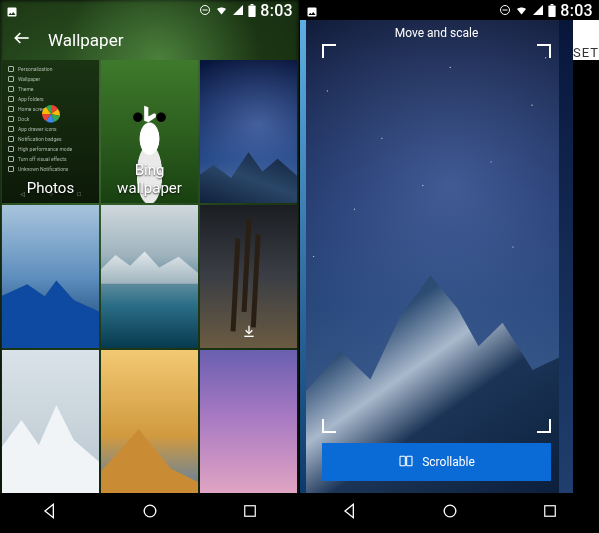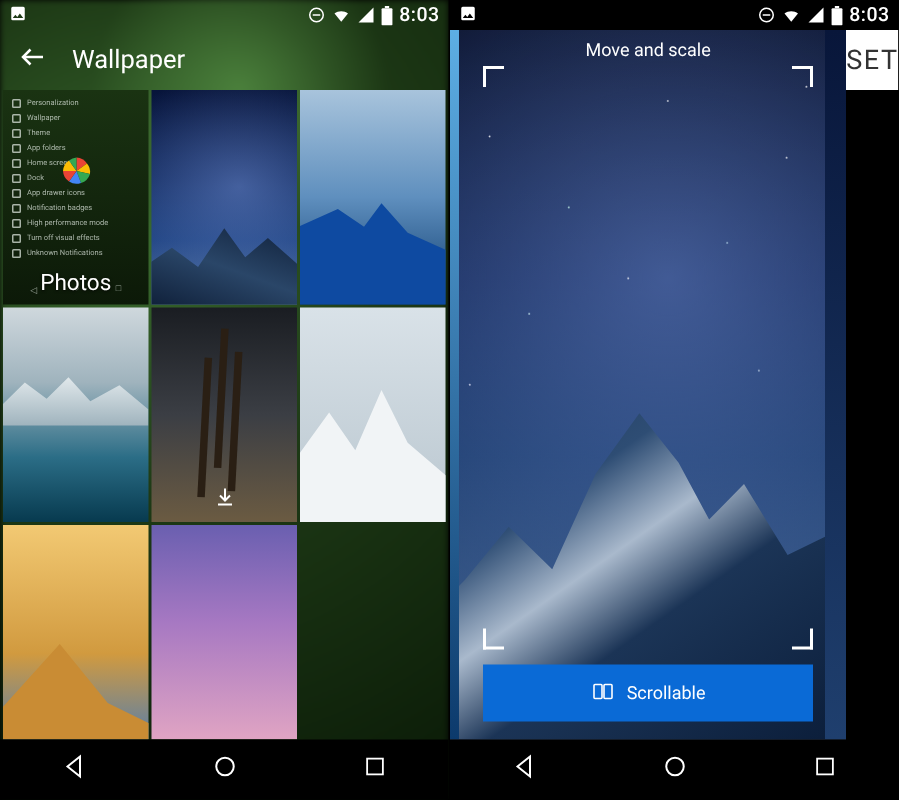--- a/index.html
+++ b/index.html
@@ -26,21 +26,21 @@
 
   
   .status-bar {
     height: 20px;
     display: flex;
     align-items: center;
     justify-content: flex-end;
     padding: 0 6px;
     gap: 4px;
     color: #fff;
-    font-size: 13px;
+    font-size: 16px;
     position: relative;
     z-index: 50;
   }
   .status-left-icon {
     position: absolute;
     left: 6px;
     top: 3px;
   }
   .status-icon svg { display: block; }
   .status-time { font-weight: 500; letter-spacing: 0.3px; }
@@ -304,23 +304,23 @@
     cursor: pointer;
   }
   .mode-btn.scrollable { background: #0a6ad6; }
   .mode-btn.still { background: rgba(10,25,50,0.55); }
 
   .set-bar {
     height: 40px;
     background: #fff;
     color: #333;
     display: flex;
-    align-items: center;
+    align-items: flex-end;
     justify-content: center;
-    font-size: 18px;
+    font-size: 13px;
     letter-spacing: 1px;
   }
 
   .right-left-strip {
     position:absolute; left:0; top:0; bottom:0; width:6px;
     background:linear-gradient(180deg, #5daee4 0%, #0c3a6c 100%);
     z-index:6;
   }
   .right-right-strip {
     position:absolute; right:0; top:0; bottom:0; width:14px;
@@ -438,20 +438,26 @@
           <path d="M12 12 L19 7 A9 9 0 0 1 21 14 Z" fill="#fbbc05"></path>
           <path d="M12 12 L21 14 A9 9 0 0 1 15 20 Z" fill="#34a853"></path>
           <path d="M12 12 L15 20 A9 9 0 0 1 7 19 Z" fill="#4285f4"></path>
           <path d="M12 12 L7 19 A9 9 0 0 1 3 12 Z" fill="#ea4335"></path>
           <path d="M12 12 L3 12 A9 9 0 0 1 7 5 Z" fill="#fbbc05"></path>
           <path d="M12 12 L7 5 A9 9 0 0 1 12 3 Z" fill="#34a853"></path>
         </svg>
         <div class="caption">Photos</div>
       </div>
 
+      <div class="tile bg-panda">
+        <svg class="icon-center" width="20" height="20" viewBox="0 0 24 24" fill="#fff">
+          <path d="M5 2l5 2v11l7-4 2 1v4L10 22 5 20V2z"></path>
+        </svg>
+        <div class="caption">Bing wallpaper</div>
+      </div>
 
       <div class="tile bg-milkyway"></div>
 
       <div class="tile bg-castle"></div>
       <div class="tile bg-mountain-lake"></div>
       <div class="tile bg-rain-tree">
         <span class="download-icon">
           <svg width="16" height="16" viewBox="0 0 24 24" fill="none" stroke="#fff" stroke-width="2">
               <path d="M12 4v11"></path>
               <path d="M7 11l5 5 5-5"></path>

